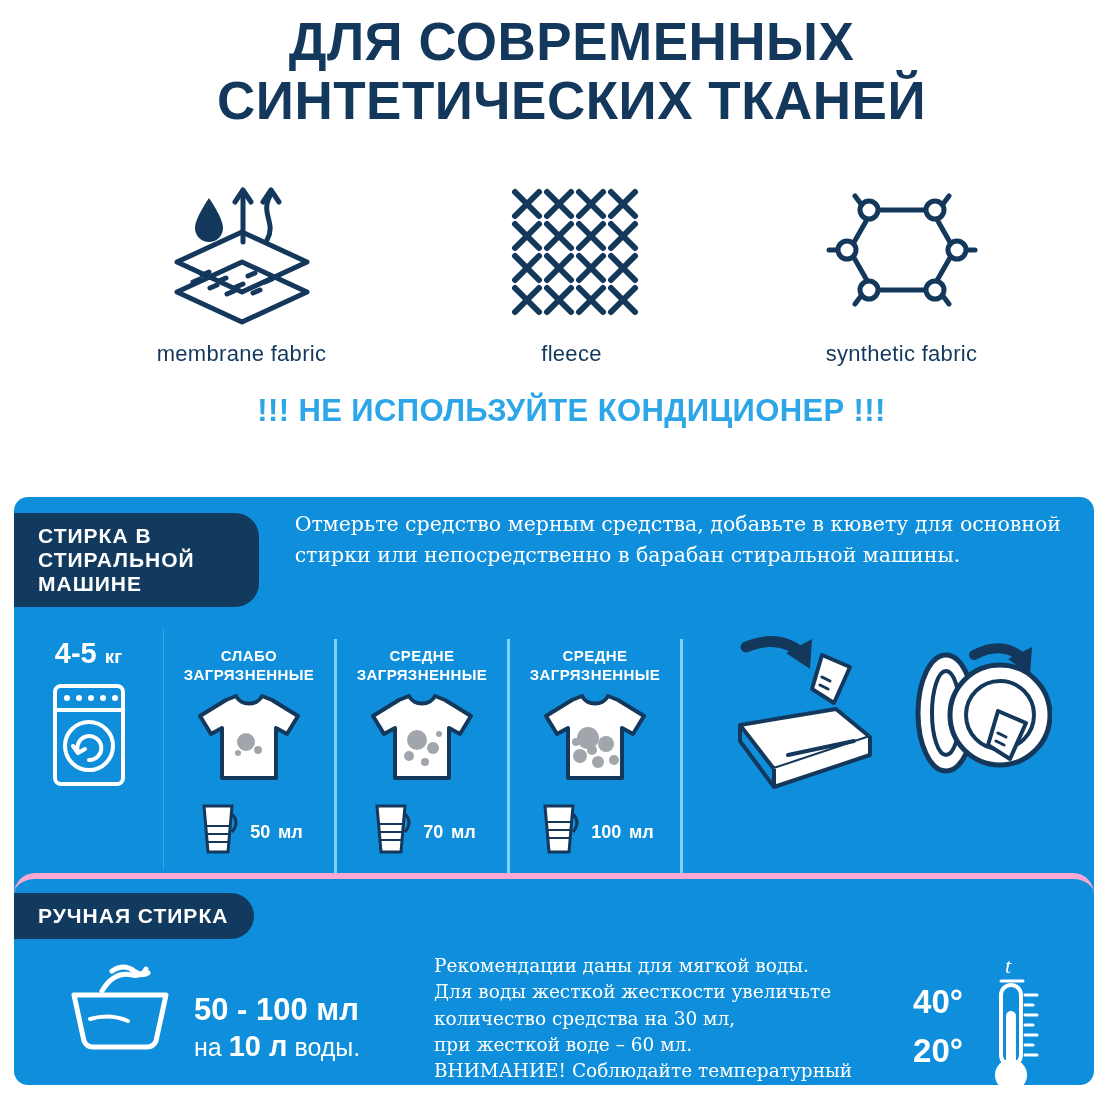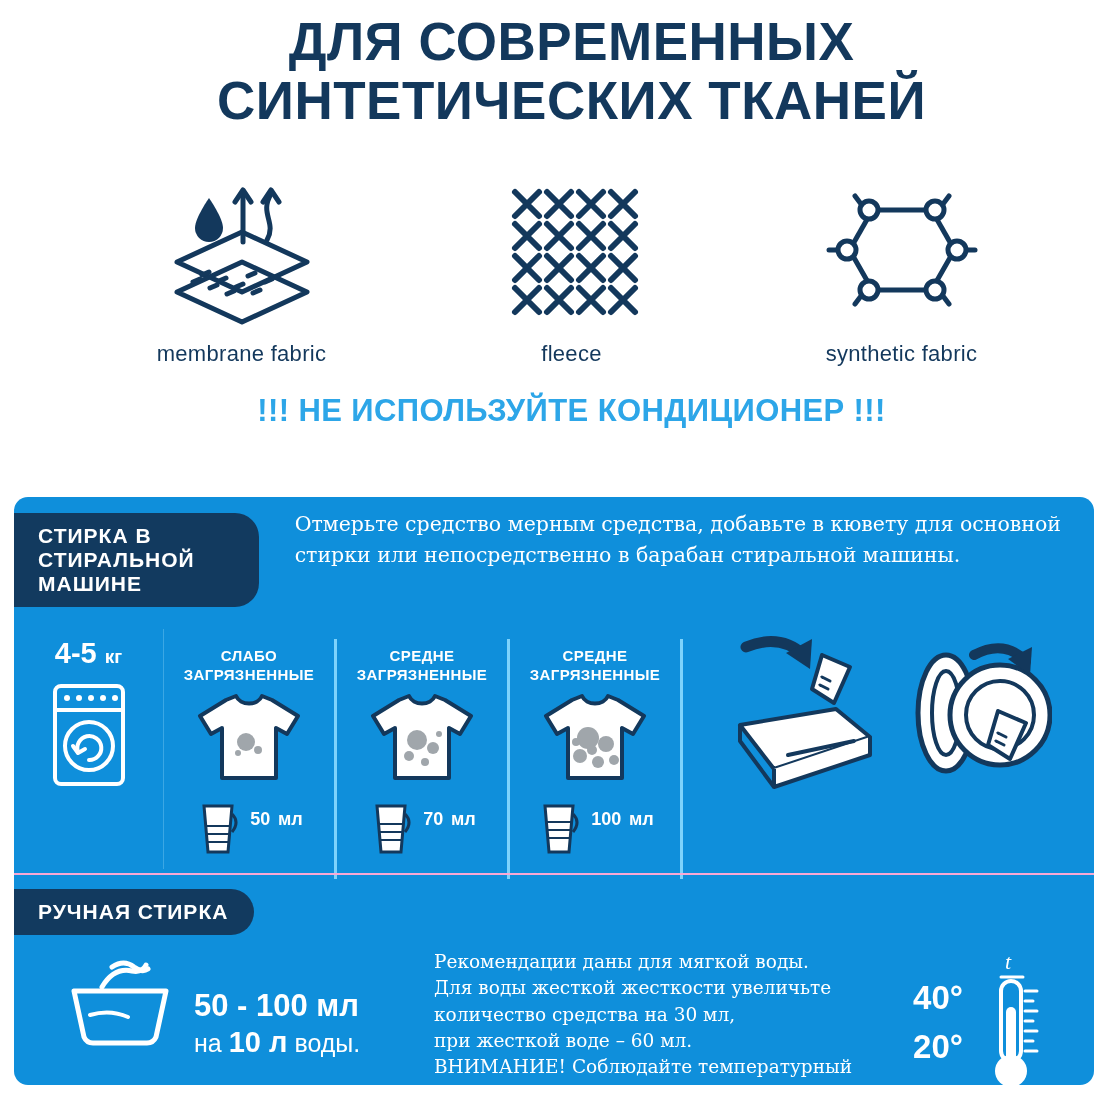--- a/index.html
+++ b/index.html
@@ -130,21 +130,21 @@
   .soil-col .lbl {
     color:#ffffff;
     font-weight:bold;
     font-size:15px;
     line-height:1.25;
     letter-spacing:0.4px;
     min-height:38px;
   }
   .soil-col .shirt { height:105px; display:flex; align-items:center; justify-content:center; }
   .soil-col .measure {
-    display:flex; justify-content:center; gap:9px;
+    display:flex; align-items:center; justify-content:center; gap:9px;
     margin-top:10px;
   }
   .soil-col .ml {
     color:#ffffff; font-weight:bold; font-size:28px;
   }
   .soil-col .ml span { font-size:18px; }
 
   .pour-col {
     flex:1;
     display:flex;
@@ -153,21 +153,22 @@
     gap:26px;
     padding-bottom:30px;
   }
 
   
   .hand {
     position:absolute;
     left:0; bottom:0;
     width:1080px;
     height:212px;
-    border-top:2px solid #f9a8d4;
+    border-top:6px solid #f9a8d4;
+    border-radius:21px;
   }
   .hand .tag-wrap2 { padding-top:14px; }
   .hand-body {
     display:flex;
     align-items:flex-start;
     padding-top:10px;
   }
   .hand-left {
     width:420px;
     display:flex;

